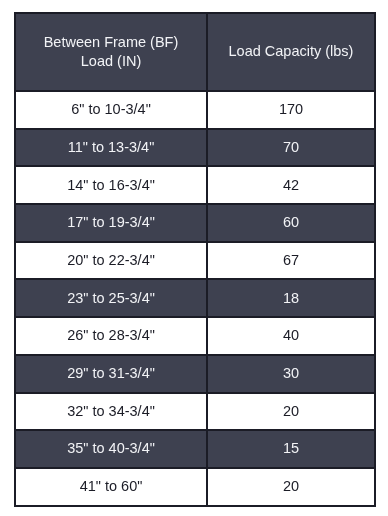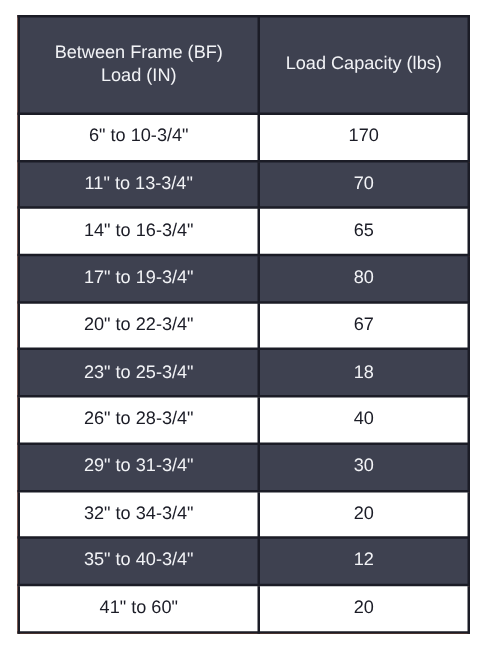--- a/index.html
+++ b/index.html
@@ -85,25 +85,25 @@
         <tr class="row-light">
           <td>6" to 10-3/4"</td>
           <td>170</td>
         </tr>
         <tr class="row-dark">
           <td>11" to 13-3/4"</td>
           <td>70</td>
         </tr>
         <tr class="row-light">
           <td>14" to 16-3/4"</td>
-          <td>65</td>
+          <td>42</td>
         </tr>
         <tr class="row-dark">
           <td>17" to 19-3/4"</td>
-          <td>80</td>
+          <td>60</td>
         </tr>
         <tr class="row-light">
           <td>20" to 22-3/4"</td>
           <td>67</td>
         </tr>
         <tr class="row-dark">
           <td>23" to 25-3/4"</td>
           <td>18</td>
         </tr>
         <tr class="row-light">
@@ -113,21 +113,21 @@
         <tr class="row-dark">
           <td>29" to 31-3/4"</td>
           <td>30</td>
         </tr>
         <tr class="row-light">
           <td>32" to 34-3/4"</td>
           <td>20</td>
         </tr>
         <tr class="row-dark">
           <td>35" to 40-3/4"</td>
-          <td>12</td>
+          <td>15</td>
         </tr>
         <tr class="row-light">
           <td>41" to 60"</td>
           <td>20</td>
         </tr>
       </tbody>
   </table>
 </div>
 
 </body></html>

